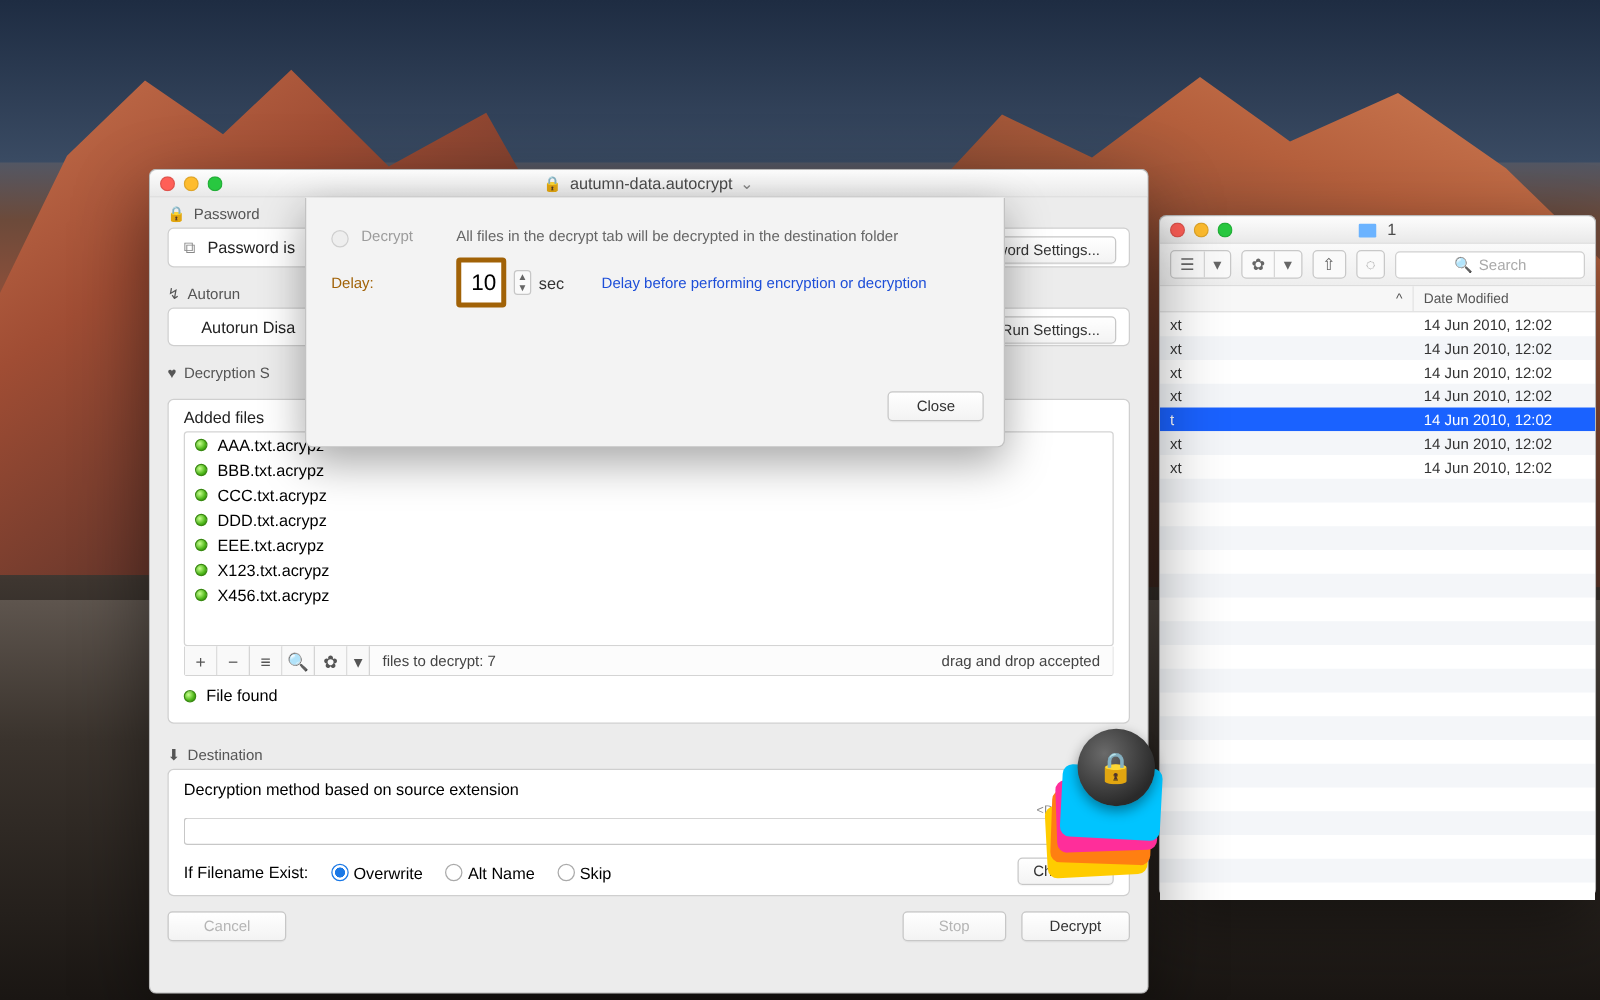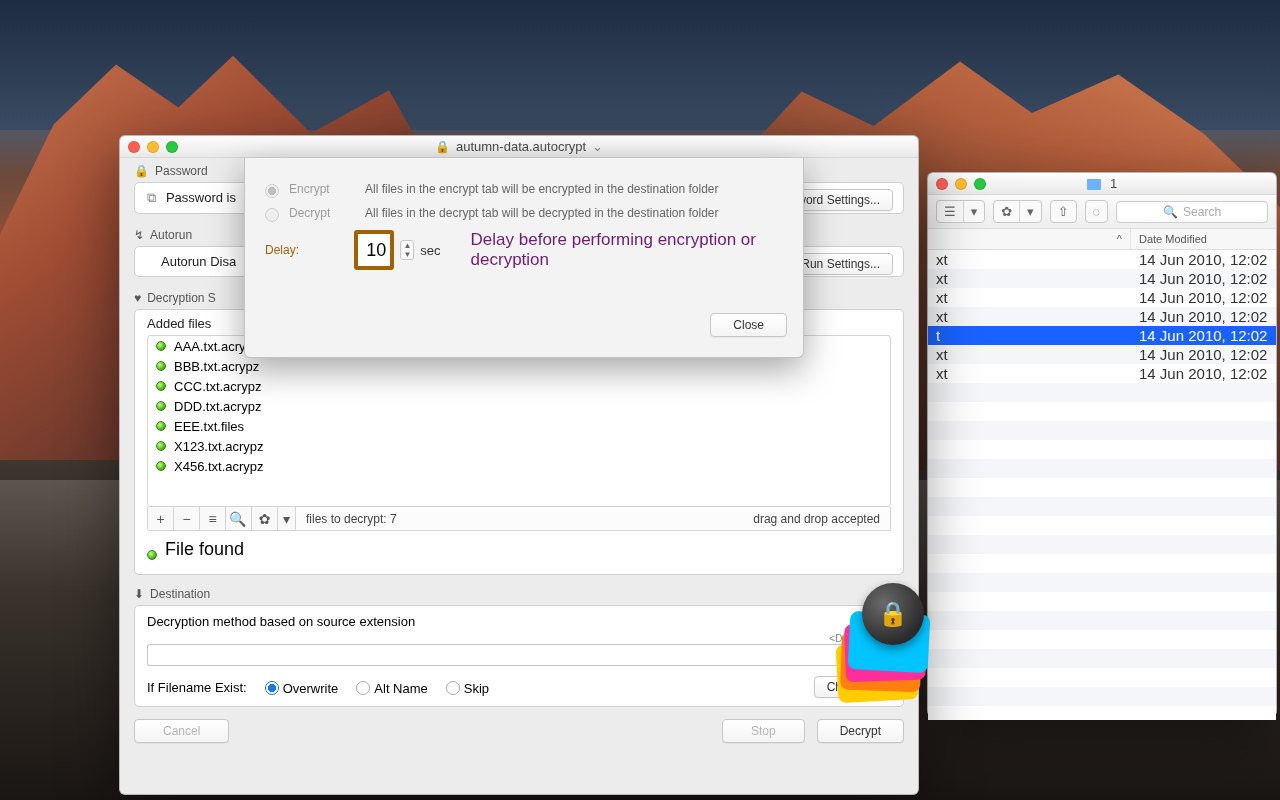--- a/index.html
+++ b/index.html
@@ -31,29 +31,29 @@
 
   
   .main-window{left:119px;top:135px;width:800px;height:660px}
   .section-hdr{display:flex;align-items:center;gap:6px;font-size:12px;color:#555;padding:6px 14px 2px}
   .panel{background:#fff;border:1px solid #cfcfcf;border-radius:5px;margin:2px 14px 8px;padding:7px 12px;font-size:13px;color:#222;position:relative}
   .right-btn{position:absolute;right:10px;top:6px}
   .mac-btn{background:linear-gradient(#ffffff,#f3f3f3);border:1px solid #c7c7c7;border-radius:4px;
     font-size:12px;color:#333;padding:3px 12px;box-shadow:0 1px 0 rgba(0,0,0,.04)}
   .mac-btn.disabled{color:#b5b5b5}
   .mac-btn.primary{padding:4px 22px}
-  .panel-large{background:#fff;border:1px solid #cfcfcf;border-radius:5px;margin:2px 14px;}
+  .panel-large{background:#fff;border:1px solid #cfcfcf;border-radius:5px;margin:12px 14px;}
   .added-hdr{font-size:13px;color:#222;padding:6px 12px 4px}
   .file-list{border:1px solid #d4d4d4;border-radius:3px;margin:0 12px;height:172px;background:#fff;overflow:hidden}
   .file-row{display:flex;align-items:center;gap:8px;font-size:13px;padding:2.5px 8px}
   .led{width:10px;height:10px;border-radius:50%;background:radial-gradient(circle at 35% 35%,#c7ff8e,#4fb81a 60%,#2c7a0c);border:1px solid #3a8a12}
   .toolbar{display:flex;align-items:stretch;border:1px solid #d4d4d4;border-top:none;border-radius:0 0 3px 3px;margin:0 12px;height:24px}
   .tbtn{width:26px;display:flex;align-items:center;justify-content:center;border-right:1px solid #d4d4d4;color:#555;font-size:14px;background:#f9f9f9}
   .tinfo{flex:1;display:flex;align-items:center;justify-content:space-between;padding:0 10px;font-size:12px;color:#444;background:#fcfcfc}
-  .file-found{display:flex;align-items:flex-end;gap:8px;font-size:18px;padding:8px 12px}
+  .file-found{display:flex;align-items:center;gap:8px;font-size:13px;padding:8px 12px}
   .dest-panel{background:#fff;border:1px solid #cfcfcf;border-radius:5px;margin:2px 14px;padding:8px 12px;font-size:13px}
   .dragdrop{font-size:10px;color:#888;text-align:right;margin-top:4px}
   .searchrow{display:flex;gap:0;margin-top:0}
   .dest-input{flex:1;height:22px;border:1px solid #c7c7c7;border-right:none;border-radius:3px 0 0 3px;background:#fff}
   .dest-search{width:26px;height:22px;border:1px solid #c7c7c7;border-radius:0 3px 3px 0;background:#f7f7f7;display:flex;align-items:center;justify-content:center;color:#555}
   .radio-row{display:flex;align-items:center;gap:18px;margin-top:10px;font-size:13px}
   .radio{width:14px;height:14px;border-radius:50%;border:1px solid #aaa;background:#fff;display:inline-block;position:relative;top:2px;margin-right:4px}
   .radio.checked{border-color:#1a78e6;background:radial-gradient(#1a78e6 0 45%,#fff 50%);}
   .bottom-btns{display:flex;align-items:center;gap:12px;padding:10px 14px 0}
   .bottom-btns .spacer{flex:1}
@@ -62,21 +62,21 @@
   .finder-window{left:927px;top:172px;width:350px;height:545px}
   .finder-toolbar{display:flex;align-items:center;gap:8px;padding:5px 8px;border-bottom:1px solid #ddd;background:linear-gradient(#fafafa,#eee)}
   .seg{display:flex;border:1px solid #c8c8c8;border-radius:4px;overflow:hidden;background:#fafafa}
   .seg span{padding:3px 7px;font-size:13px;color:#666;border-right:1px solid #d6d6d6}
   .seg span:last-child{border-right:none}
   .finder-search{flex:1;height:22px;border:1px solid #cfcfcf;border-radius:4px;display:flex;align-items:center;justify-content:center;color:#aaa;font-size:12px;background:#fff;gap:5px}
   .finder-hdr{display:flex;font-size:11px;color:#555;background:#f7f7f7;border-bottom:1px solid #ddd}
   .col-name{flex:1;padding:4px 8px;border-right:1px solid #e4e4e4;text-align:right}
   .col-date{width:145px;padding:4px 8px}
   .finder-body{background:#fff;height:470px;overflow:hidden}
-  .frow{display:flex;font-size:15px;align-items:center;height:19px}
+  .frow{display:flex;font-size:12px;align-items:center;height:19px}
   .frow.alt{background:#f4f6f9}
   .fname{flex:1;padding:0 8px;color:#333;white-space:nowrap;overflow:hidden}
   .fdate{width:145px;padding:0 8px;color:#333}
   .finder-folder{width:14px;height:11px;background:#6bb3ff;border-radius:1px;display:inline-block;margin-right:4px;position:relative;top:1px}
   .finder-title{display:flex;align-items:center;gap:5px}
 
   
   .sheet{position:absolute;left:244px;top:158px;width:560px;height:200px;background:#f3f3f3;border:1px solid #c2c2c2;
     border-top:none;border-radius:0 0 6px 6px;box-shadow:0 12px 35px rgba(0,0,0,.35);padding:14px 20px 10px;}
   .chk{width:18px;height:18px;border:2px solid #2aa3ff;border-radius:4px;background:#fff;display:inline-block;vertical-align:middle;box-shadow:0 0 0 3px rgba(42,163,255,.18)}
@@ -247,21 +247,21 @@
         <div class="file-row">
           <span class="led"></span>
           <span>CCC.txt.acrypz</span>
         </div>
         <div class="file-row">
           <span class="led"></span>
           <span>DDD.txt.acrypz</span>
         </div>
         <div class="file-row">
           <span class="led"></span>
-          <span>EEE.txt.files</span>
+          <span>EEE.txt.acrypz</span>
         </div>
         <div class="file-row">
           <span class="led"></span>
           <span>X123.txt.acrypz</span>
         </div>
         <div class="file-row">
           <span class="led"></span>
           <span>X456.txt.acrypz</span>
         </div>
       </div>
@@ -314,42 +314,35 @@
 
 <div class="appicon">
   <div class="card c4"></div>
     <div class="card c3"></div>
     <div class="card c2"></div>
     <div class="card c1"></div>
   <div class="lockcircle">🔒</div>
 </div>
 
 <div class="sheet">
-  <div class="sheet-row">
-    <span class="lbl">
-        <span class="radio dis checked"></span>
-        <span>Encrypt</span>
-      </span>
-    <span>All files in the encrypt tab will be encrypted in the destination folder</span>
-  </div>
   <div class="sheet-row">
     <span class="lbl">
         <span class="radio dis"></span>
         <span>Decrypt</span>
       </span>
     <span>All files in the decrypt tab will be decrypted in the destination folder</span>
   </div>
   <div class="sheet-row" style="color:#333">
     <span class="lbl" style="color:#a16207">
         <span>Delay:</span>
       </span>
     <span class="stepper-wrap">
       <input class="stepper-input" value="10" style="">
       <span class="stepper">
           <div>▲</div>
           <div>▼</div>
         </span>
       <span>sec</span>
     </span>
-    <span style="color:#701a75;font-size:17px">Delay before performing encryption or decryption</span>
+    <span style="color:#1d4ed8;font-size:12px">Delay before performing encryption or decryption</span>
   </div>
   <button class="mac-btn sheet-close" style="padding:4px 22px">Close</button>
 </div>
 
 </body></html>

